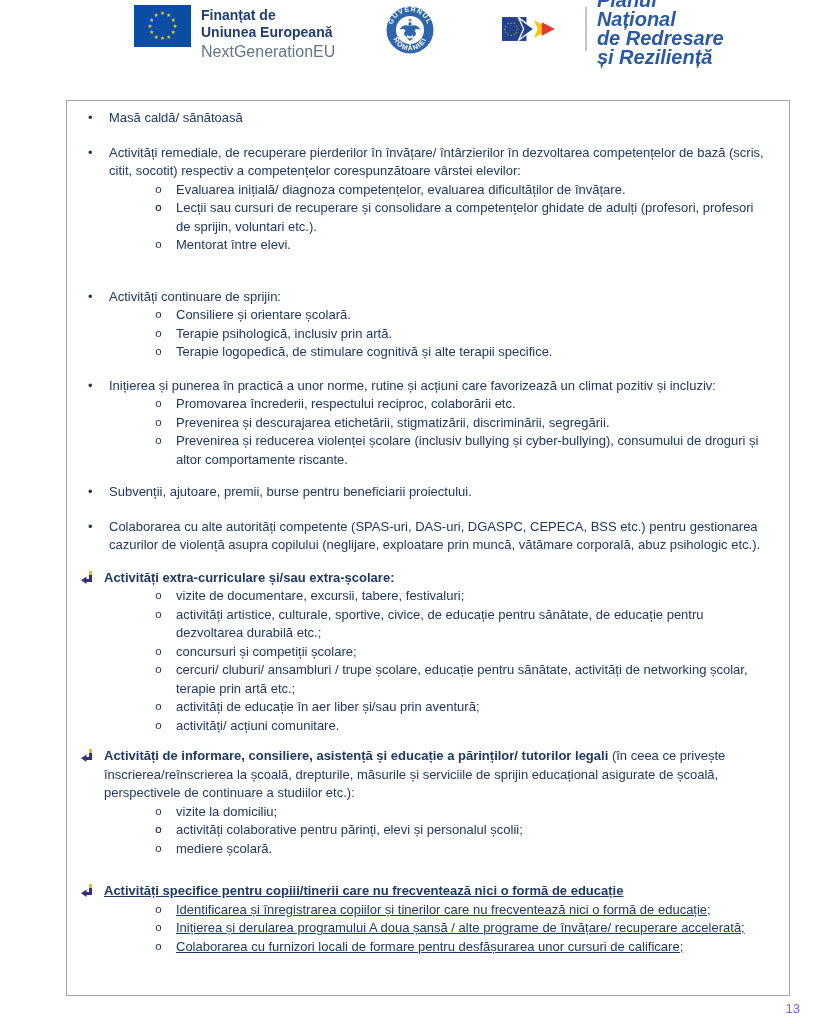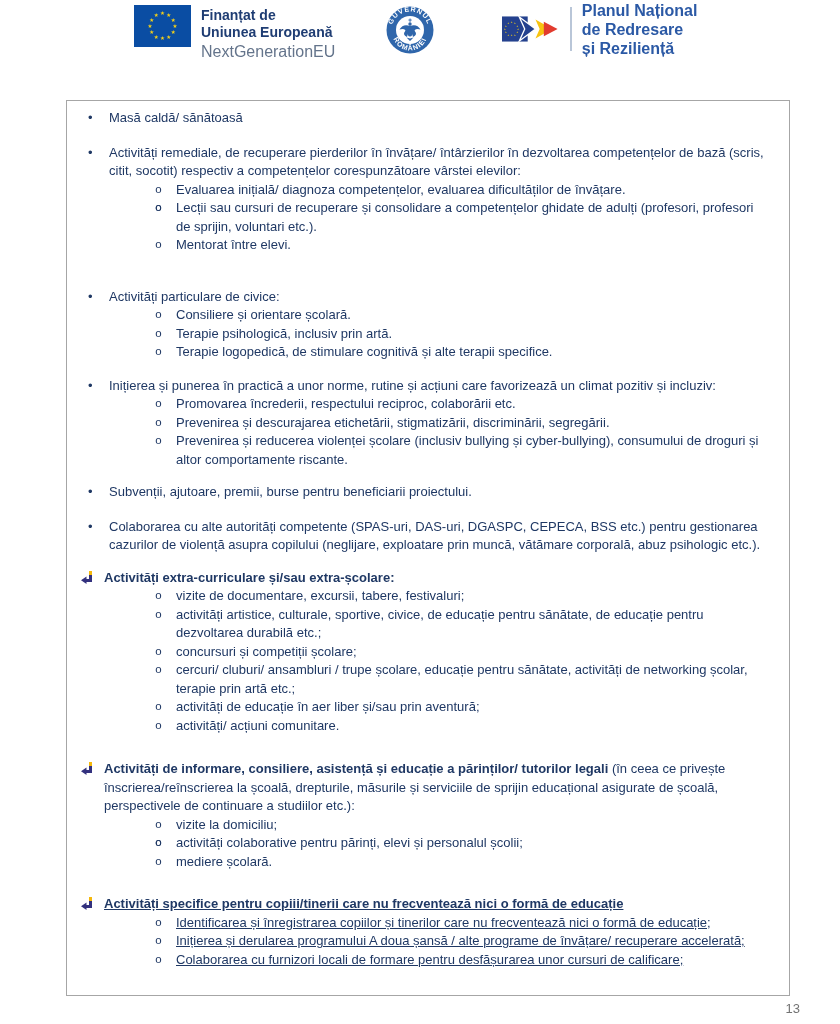--- a/index.html
+++ b/index.html
@@ -10,23 +10,23 @@
   }
   
   .hdr{position:absolute;top:0;left:0;width:688px;height:96px;background:#fff;}
   .eu-logo{position:absolute;left:134px;top:5px;display:flex;align-items:flex-start;}
   .eu-flag{display:block;}
   .eu-text{margin-left:10px;padding-top:2px;line-height:17px;}
   .eu-text .l1,.eu-text .l2{font-weight:700;font-size:14px;color:#1f3d73;}
   .eu-text .l3{font-size:16px;color:#64748b;margin-top:2px;}
   .gov-seal{position:absolute;left:385px;top:4px;}
   .pnrr{position:absolute;left:502px;top:6px;display:flex;align-items:center;}
-  .pnrr-text{margin-left:8px;padding-left:10px;border-left:2px solid #b9c6d8;
-    font-weight:700;font-size:16px;line-height:19px;color:#2b59a5;height:44px;
-    display:flex;flex-direction:column;justify-content:center;}
+  .pnrr-text{margin-left:26px;padding-left:10px;border-left:2px solid #b9c6d8;
+    font-weight:700;font-size:20px;line-height:19px;color:#2b59a5;height:44px;
+    display:flex;flex-direction:column;justify-content:center;font-style:italic;}
   
   .page-box{
     position:absolute;left:66px;top:100px;width:724px;height:896px;
     border:1px solid #a6a6a6;box-sizing:border-box;
     padding:8px 18px 0 0;overflow:hidden;background:#fff;
   }
   .sections{font-size:13px;line-height:18.5px;color:#1f3864;}
   .sec{position:relative;padding-left:42px;}
   .sec .marker{position:absolute;left:21px;top:0;color:#1f3864;}
   .sec.bullet .marker{font-size:13px;}
@@ -39,25 +39,25 @@
     font-family:"Liberation Mono","DejaVu Sans Mono",monospace;}
   .sec.arrow .sub{padding-left:72px;}
   .sec.arrow .sub .o{left:51px;}
   
   .sec:nth-child(1){margin-bottom:16px;}
   .sec:nth-child(2){margin-bottom:33px;}
   .sec:nth-child(3){margin-bottom:15px;}
   .sec:nth-child(4){margin-bottom:14px;}
   .sec:nth-child(5){margin-bottom:16px;}
   .sec:nth-child(6){margin-bottom:14px;}
-  .sec:nth-child(7){margin-bottom:25px;}
+  .sec:nth-child(7){margin-bottom:12px;}
   .sec:nth-child(8){margin-bottom:24px;}
   .sec:nth-child(9){margin-bottom:0;text-decoration:underline;}
   
-  .page-num{position:absolute;right:40px;top:1001px;font-size:13px;color:#737373;}
+  .page-num{position:absolute;right:40px;top:1001px;font-size:13px;color:#8b5cf6;}
 </style>
 </head>
 <body>
 
 <div class="hdr">
 
   <div class="eu-logo">
     <svg class="eu-flag" width="57" height="42" viewBox="0 0 57 42">
       <rect width="57" height="42" fill="#0a4da3"></rect>
       <g>
@@ -145,21 +145,21 @@
         <div class="lead"><span class="seg">Activități remediale, de recuperare pierderilor în învățare/ întârzierilor în dezvoltarea competențelor de bază (scris, citit, socotit) respectiv a competențelor corespunzătoare vârstei  elevilor:</span></div>
         <div class="subs">
           <div class="sub"><span class="o">o</span><span>Evaluarea inițială/ diagnoza competențelor, evaluarea dificultăților de învățare.</span></div>
           <div class="sub"><span class="o">o</span></div>
           <div class="sub"><span class="o">o</span><span>Lecții sau cursuri de recuperare și consolidare a competențelor ghidate de adulți (profesori, profesori de sprijin, voluntari etc.).</span></div>
           <div class="sub"><span class="o">o</span><span>Mentorat între elevi.</span></div>
         </div>
       </div>
       <div class="sec bullet">
         <span class="marker">•</span>
-        <div class="lead"><span class="seg">Activități particulare de civice:</span></div>
+        <div class="lead"><span class="seg">Activități continuare de sprijin:</span></div>
         <div class="subs">
           <div class="sub"><span class="o">o</span><span>Consiliere și orientare școlară.</span></div>
           <div class="sub"><span class="o">o</span><span>Terapie psihologică, inclusiv prin artă.</span></div>
           <div class="sub"><span class="o">o</span><span>Terapie logopedică, de stimulare cognitivă și alte terapii specifice.</span></div>
         </div>
       </div>
       <div class="sec bullet">
         <span class="marker">•</span>
         <div class="lead"><span class="seg">Inițierea și punerea în practică a unor norme, rutine și acțiuni care favorizează un climat pozitiv și incluziv:</span></div>
         <div class="subs">

